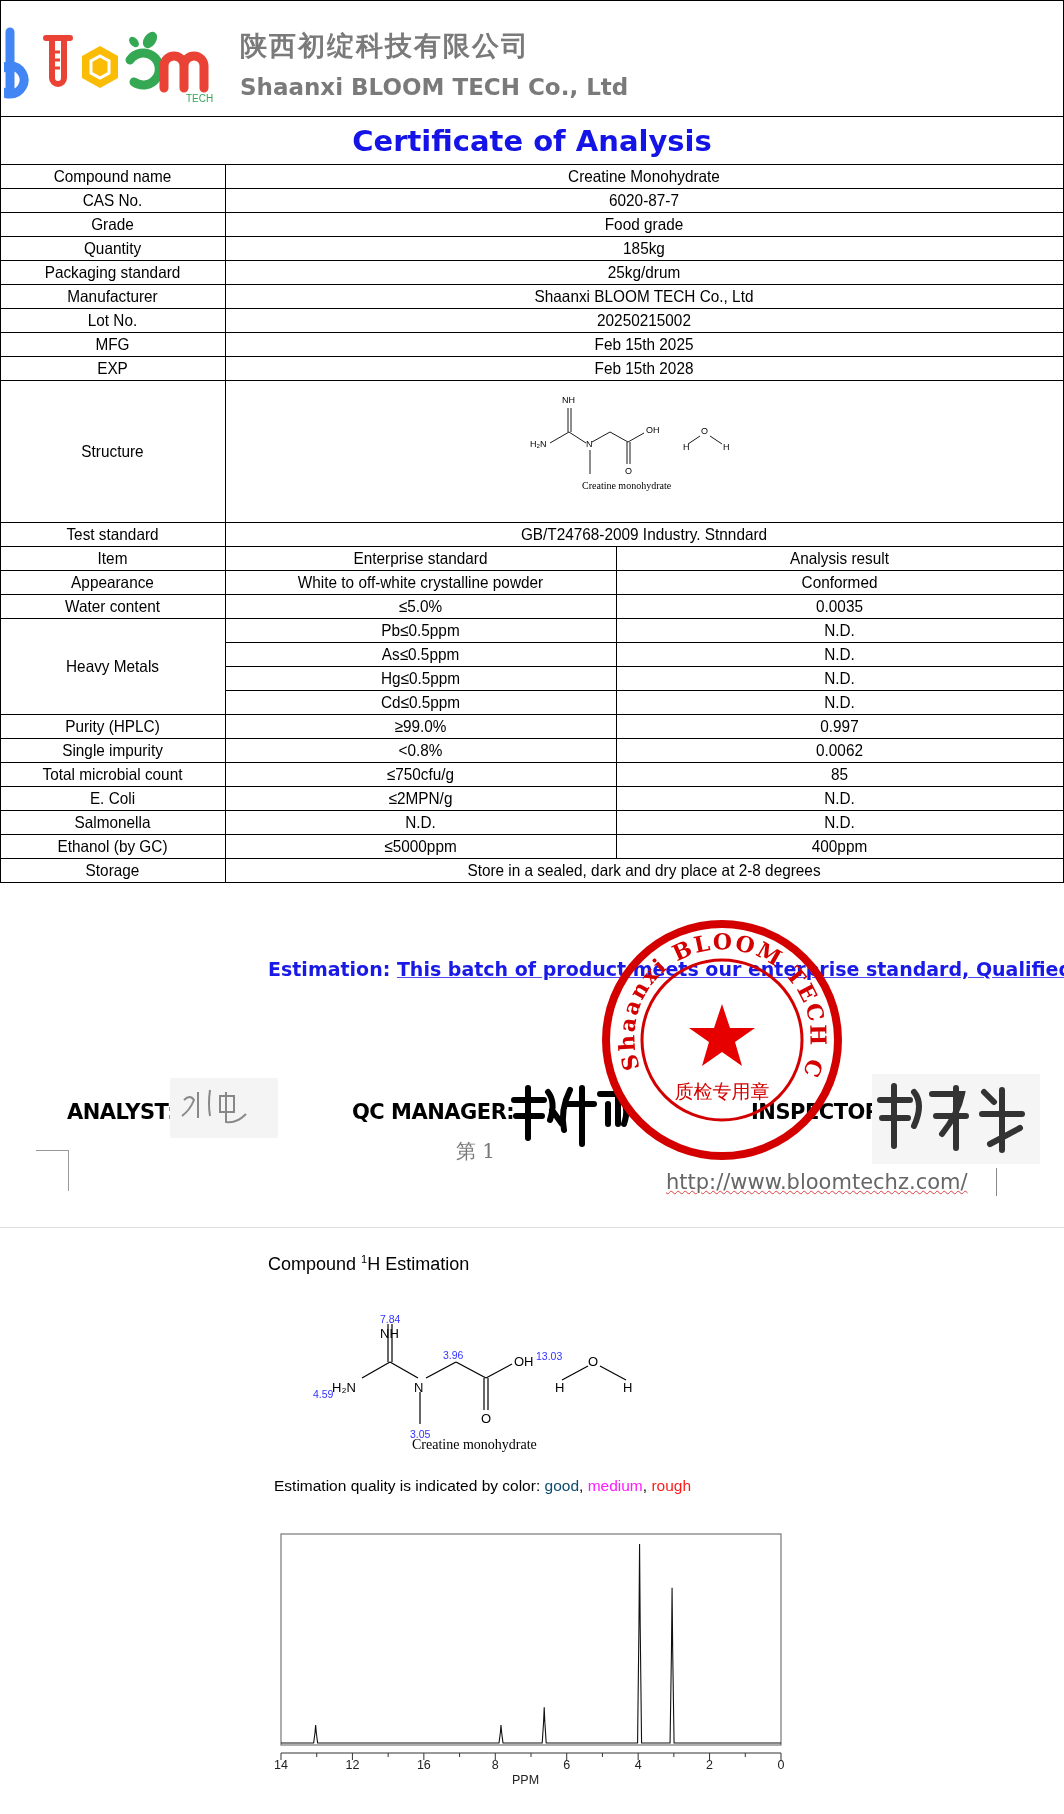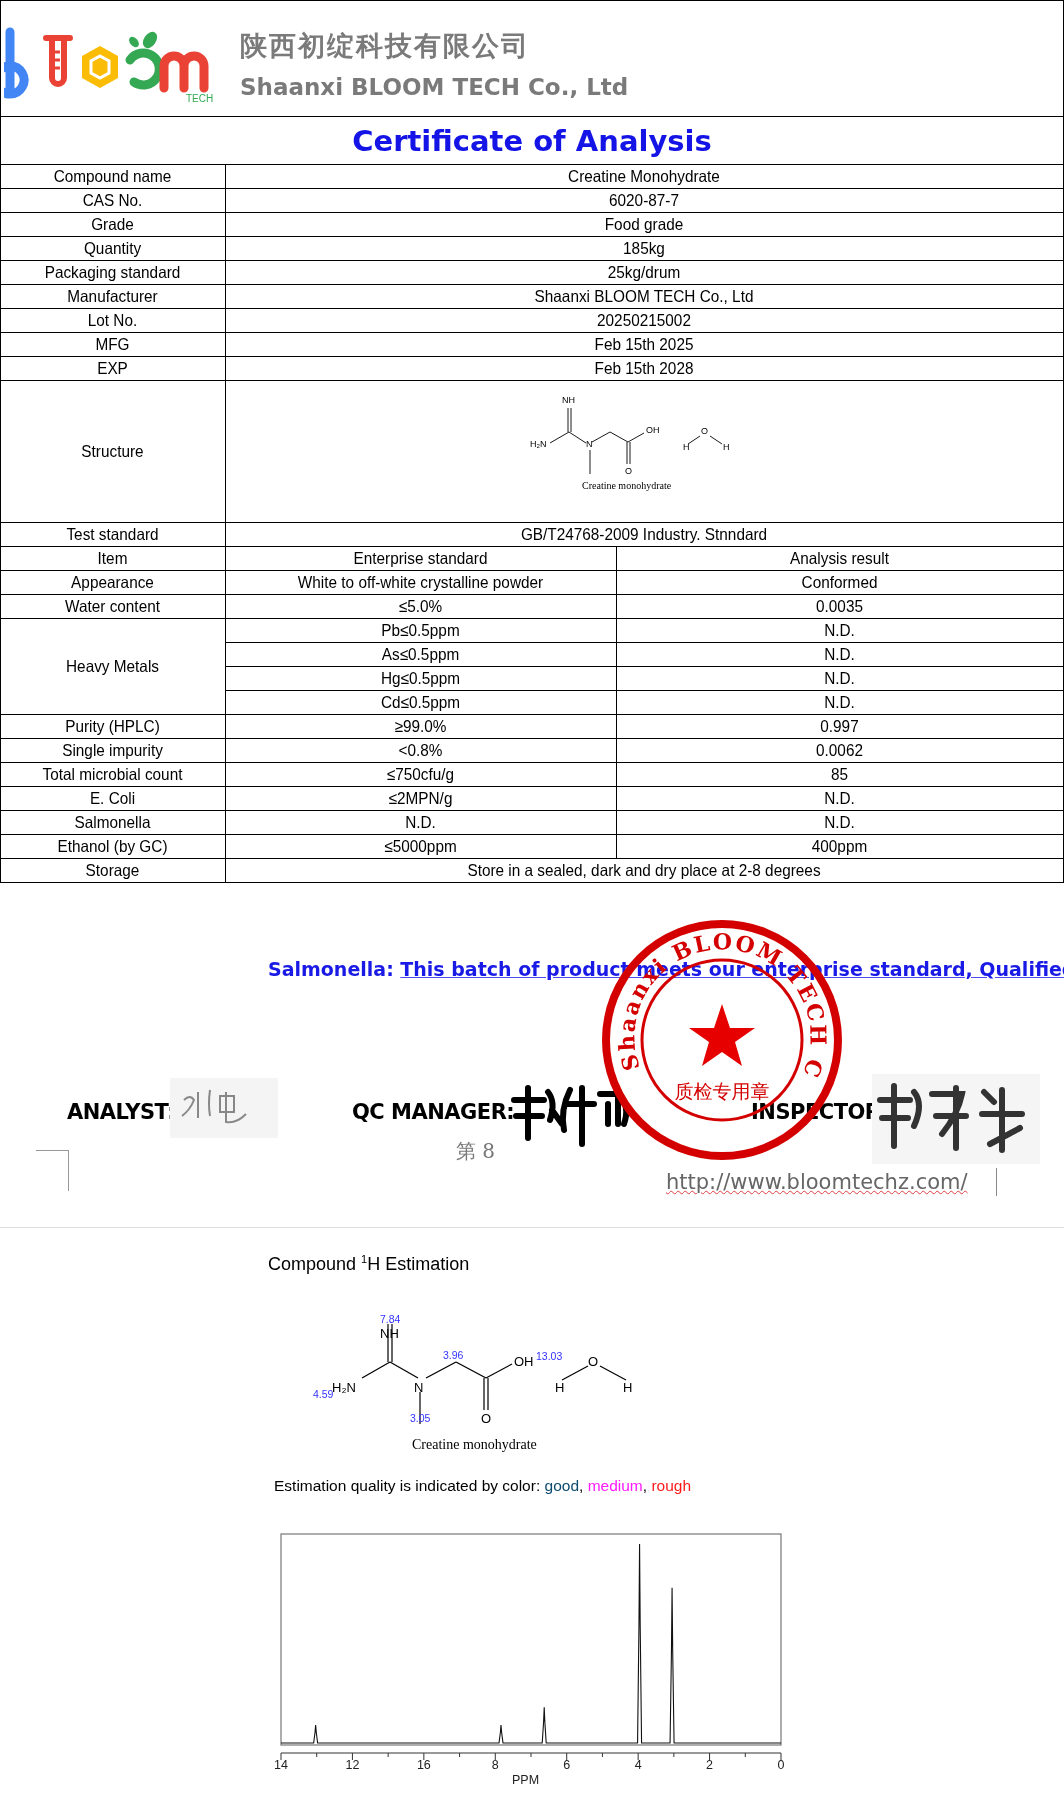--- a/index.html
+++ b/index.html
@@ -181,21 +181,21 @@
 <div class="cell" style="left:616px;top:810px;width:447px;height:24px">N.D.</div>
 
 <div class="cell" style="left:0;top:834px;width:225px;height:24px">Ethanol (by GC)</div>
 <div class="cell" style="left:225px;top:834px;width:391px;height:24px">≤5000ppm</div>
 <div class="cell" style="left:616px;top:834px;width:447px;height:24px">400ppm</div>
 
 <div class="cell" style="left:0;top:858px;width:225px;height:24px">Storage</div>
 <div class="cell" style="left:225px;top:858px;width:838px;height:24px">Store in a sealed, dark and dry place at 2-8 degrees</div>
 
 <div class="conclusion">
-  <span>Salmonella: </span><span class="u">This batch of product meets our enterprise standard, Qualified</span>
+  <span>Estimation: </span><span class="u">This batch of product meets our enterprise standard, Qualified</span>
 </div>
 
 <div class="sig-label" style="left:67px;top:1100px">ANALYST:</div>
 <svg class="abs" style="left:170px;top:1078px" width="108" height="60">
   <rect width="108" height="60" fill="#f4f4f4"></rect>
   <path d="M14 22 q6 -6 10 0 q-4 10 -12 16 M28 14 v26 M40 12 q-2 14 0 26 M50 18 h14 v16 h-14 z M56 14 v30 q10 2 20 -8" stroke="#888" stroke-width="2" fill="none"></path>
 </svg>
 
 <div class="sig-label" style="left:352px;top:1100px">QC MANAGER:</div>
 <svg class="abs" style="left:508px;top:1080px" width="140" height="70">
@@ -214,21 +214,21 @@
   </defs>
   <circle cx="122" cy="122" r="116" fill="none" stroke="#d40000" stroke-width="8"></circle>
   <circle cx="122" cy="122" r="80" fill="none" stroke="#d40000" stroke-width="3"></circle>
   <text font-family="DejaVu Serif, serif" font-size="22" font-weight="bold" fill="#d40000" letter-spacing="2">
     <textPath href="#stampArc">Shaanxi BLOOM TECH Co., Ltd</textPath>
   </text>
   <polygon points="122,86 130,110 155,110 135,124 142,148 122,134 102,148 109,124 89,110 114,110" fill="#e60000"></polygon>
   <text x="122" y="180" text-anchor="middle" font-family="DejaVu Sans, sans-serif" font-size="19" fill="#d40000">质检专用章</text>
 </svg>
 
-<div class="page-no">第 8</div>
+<div class="page-no">第 1</div>
 <div class="abs" style="left:36px;top:1150px;width:32px;height:40px;border-top:1px solid #999;border-right:1px solid #999"></div>
 <div class="url"><span>http://www.bloomtechz.com/</span></div>
 <div class="abs" style="left:996px;top:1168px;height:28px;border-left:1px solid #888"></div>
 
 <div class="separator"></div>
 
 <div class="nmr-title">
   <span>Compound </span><sup>1</sup><span>H Estimation</span>
 </div>
 
@@ -254,21 +254,21 @@
   <span class="shift" style="left:143px;top:49px">3.96</span>
   <span class="atom" style="left:214px;top:54px;font-size:13px">OH</span>
   <span class="shift" style="left:236px;top:50px">13.03</span>
   <span class="shift" style="left:13px;top:88px">4.59</span>
   <span class="atom" style="left:32px;top:80px;font-size:13px">H₂N</span>
   <span class="atom" style="left:114px;top:80px;font-size:13px">N</span>
   <span class="atom" style="left:181px;top:111px;font-size:13px">O</span>
   <span class="atom" style="left:255px;top:80px;font-size:13px">H</span>
   <span class="atom" style="left:288px;top:54px;font-size:13px">O</span>
   <span class="atom" style="left:323px;top:80px;font-size:13px">H</span>
-  <span class="shift" style="left:110px;top:112px">3.05</span>
+  <span class="shift" style="left:110px;top:128px">3.05</span>
   <span class="struct-caption" style="left:112px;top:137px;font-size:14px">Creatine monohydrate</span>
 </div>
 
 <div class="quality">
   <span>Estimation quality is indicated by color: </span><span class="q-good">good</span><span>, </span><span class="q-medium">medium</span><span>, </span><span class="q-rough">rough</span>
 </div>
 
 <div class="abs" style="left:270px;top:1520px;width:600px;height:294px">
   <svg id="nmr-svg" width="600" height="294">
     <rect x="11" y="14" width="500" height="211" fill="none" stroke="#777" stroke-width="1.2"></rect>

